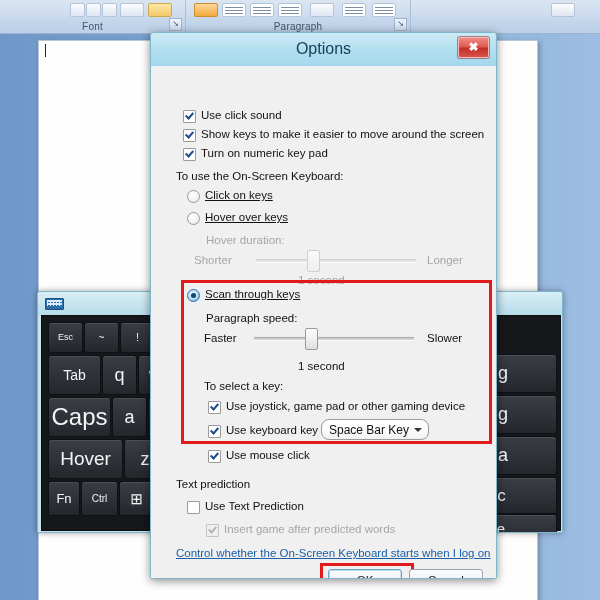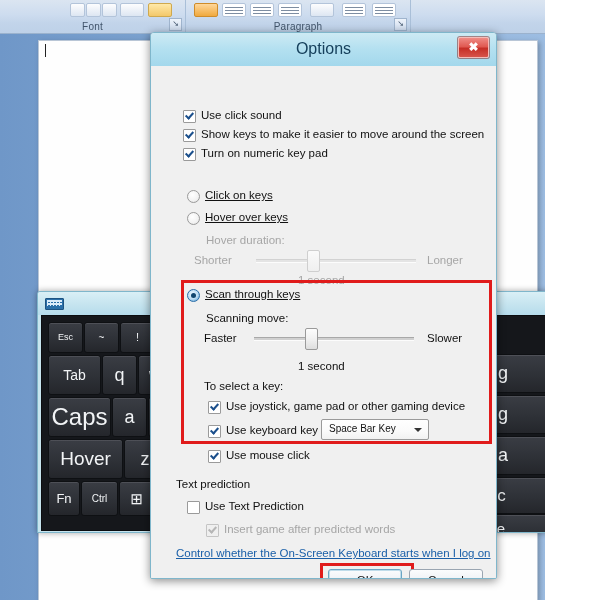--- a/index.html
+++ b/index.html
@@ -4,21 +4,21 @@
 <title>On-Screen Keyboard Options</title>
 <style>
   html, body {
     margin: 0; padding: 0;
     width: 600px; height: 600px;
     overflow: hidden;
     font-family: "Liberation Sans", sans-serif;
   }
   #root {
     position: relative;
-    width: 545px; height: 600px;
+    width: 600px; height: 600px;
     background: linear-gradient(to right, #6f97c8 0%, #7ea4d0 35%, #8fb2da 70%, #9dbde2 100%);
     overflow: hidden;
   }
 
   
   #ribbon {
     position: absolute; left: 0; top: 0;
     width: 600px; height: 33px;
     background: linear-gradient(to bottom, #dbe5f1 0%, #cddcef 45%, #c2d4ea 70%, #bed1e8 100%);
     border-bottom: 1px solid #9bb2cd;
@@ -222,22 +222,22 @@
     background: linear-gradient(to bottom,#fafafa,#efefef);
     border-color: #cfcfcf;
   }
 
   
   #kbkey-combo {
     position: absolute;
     width: 106px; height: 19px;
     background: linear-gradient(to bottom,#ffffff 0%, #fafafa 60%, #f2f2f2 100%);
     border: 1px solid #9a9a9a;
-    border-radius: 2px;
-    font-size: 10px; color: #111;
+    border-radius: 8px;
+    font-size: 12px; color: #111;
     cursor: pointer;
   }
   #kbkey-combo .cv { position:absolute; left: 7px; top: 3px; }
   #kbkey-combo .arrow {
     position: absolute; right: 6px; top: 8px;
     width: 0; height: 0;
     border-left: 4px solid transparent;
     border-right: 4px solid transparent;
     border-top: 4px solid #333;
   }
@@ -431,20 +431,21 @@
       <div class="row" style="left:32px; top:62px;">
         <span class="cb checked"></span>
         <span class="cb-label">Show keys to make it easier to move around the screen</span>
       </div>
 
       <div class="row" style="left:32px; top:81px;">
         <span class="cb checked"></span>
         <span class="cb-label">Turn on numeric key pad</span>
       </div>
 
+      <div class="row" style="left:25px; top:104px;">To use the On-Screen Keyboard:</div>
 
       <div class="row" style="left:36px; top:123px;">
         <span class="rb"></span>
         <span class="rb-label underline">Click on keys</span>
       </div>
 
       <div class="row" style="left:36px; top:145px;">
         <span class="rb"></span>
         <span class="rb-label underline">Hover over keys</span>
       </div>
@@ -456,21 +457,21 @@
       <div class="row dim" style="left:276px; top:188px;">Longer</div>
       <div class="row dim" style="left:147px; top:208px;">1 second</div>
 
       <div class="hl-box" style="left:30px; top:214px; width:305px; height:158px;"></div>
 
       <div class="row" style="left:36px; top:222px;">
         <span class="rb selected"></span>
         <span class="rb-label underline">Scan through keys</span>
       </div>
 
-      <div class="row" style="left:55px; top:246px;">Scanning move:</div>
+      <div class="row" style="left:55px; top:246px;">Paragraph speed:</div>
       <div class="row" style="left:53px; top:266px;">Faster</div>
       <div class="slider-track" style="left:103px; top:271px; width:160px;"></div>
       <div class="slider-thumb" style="left:154px; top:262px;"></div>
       <div class="row" style="left:276px; top:266px;">Slower</div>
       <div class="row" style="left:147px; top:294px;">1 second</div>
 
       <div class="row" style="left:53px; top:314px;">To select a key:</div>
 
       <div class="row" style="left:57px; top:334px;">
         <span class="cb checked"></span>

